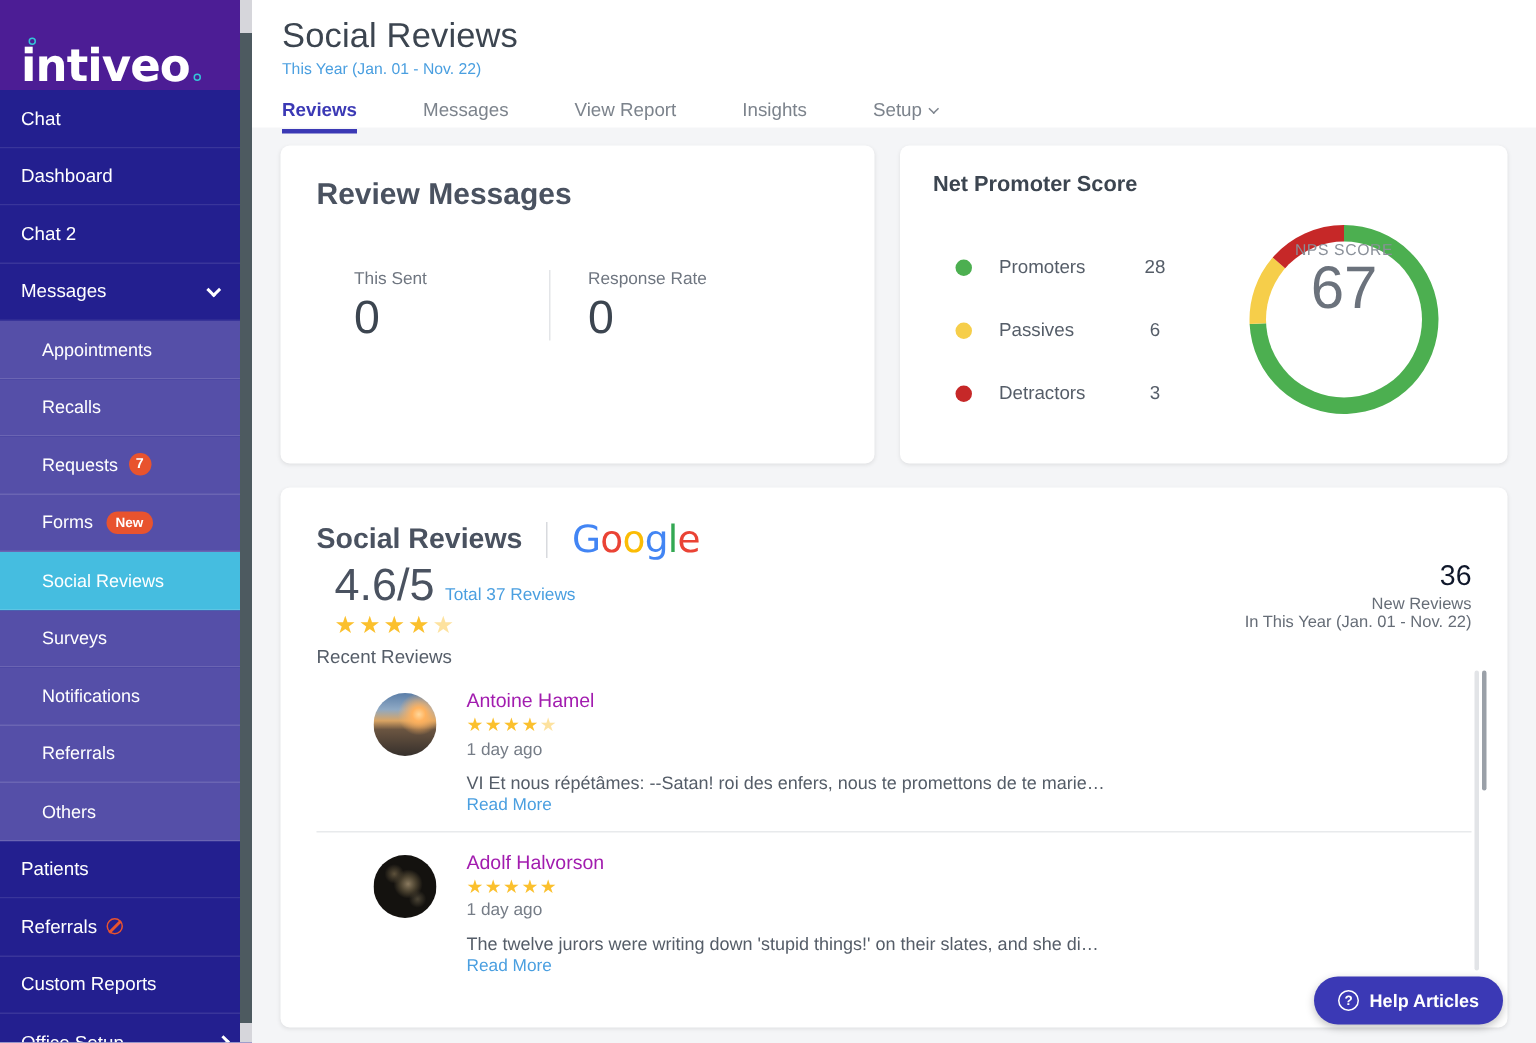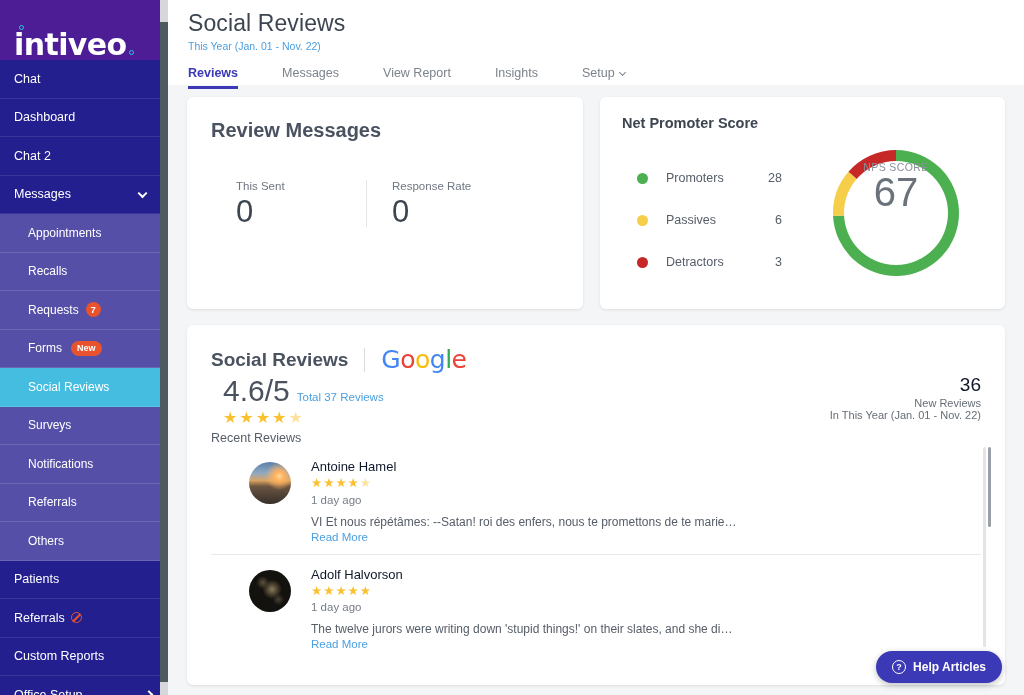--- a/index.html
+++ b/index.html
@@ -124,21 +124,21 @@
   .metric { width: 155px; padding-left: 25px; position: relative; }
   .metric + .metric { border-left: 1px solid #e3e5e8; }
   .metric-label { font-size: 11.5px; color: #6f7680; }
   .metric-value { font-size: 31px; color: #3c4550; margin-top: 4px; line-height: 1; }
 
   .nps-body { display: flex; margin-top: 26px; }
   .legend { width: 180px; padding-left: 15px; }
   .legend-row { display: flex; align-items: center; height: 42px; }
   .legend-dot { width: 11px; height: 11px; border-radius: 50%; flex: 0 0 11px; }
   .legend-label { font-size: 12.5px; color: #555d68; margin-left: 18px; width: 92px; }
-  .legend-val { font-size: 12.5px; color: #555d68; text-align: right; width: 24px; }
+  .legend-val { font-size: 12.5px; color: #555d68; text-align: center; width: 24px; }
   .gauge-wrap { position: absolute; right: 35px; top: 42px; width: 148px; height: 148px; }
   .gauge-hole {
     position: absolute; left: 22px; top: 22px;
     width: 104px; height: 104px; border-radius: 50%;
     background: #fff; display: flex; flex-direction: column;
     align-items: center; justify-content: flex-start;
   }
   .nps-cap { font-size: 10.5px; color: #8a9099; letter-spacing: 0.4px; }
   .nps-num { font-size: 40px; color: #6b727c; line-height: 1.05; margin-top: -2px; }
 
@@ -179,21 +179,21 @@
       linear-gradient(#5b7ea8 0%, #8fa9c4 26%, #d9a463 44%, #6b5541 58%, #36302c 100%);
   }
   .avatar.dark {
     background:
       radial-gradient(circle at 55% 46%, #8a7a5f 0%, #4a412f 16%, rgba(0,0,0,0) 30%),
       radial-gradient(circle at 33% 30%, #5d513b 0%, rgba(0,0,0,0) 16%),
       radial-gradient(circle at 70% 70%, #4a4334 0%, rgba(0,0,0,0) 14%),
       #14120f;
   }
   .rv-body { margin-left: 20px; flex: 1; padding-right: 50px; }
-  .rv-name { font-size: 13px; color: #0f172a; }
+  .rv-name { font-size: 13px; color: #a21caf; }
   .rv-stars { font-size: 12.5px; color: #fbc02d; letter-spacing: 1px; margin-top: 3px; line-height: 1; }
   .rv-stars .off { color: #fbc02d; opacity: 0.45; }
   .rv-time { font-size: 11.5px; color: #767d87; margin-top: 4px; }
   .rv-text { font-size: 12px; color: #555d68; margin-top: 9px; }
   .rv-more { font-size: 11.5px; color: #4a9fe0; margin-top: 2px; cursor: pointer; }
 
   .rv-sb-track {
     position: absolute; right: -5px; top: 0; width: 3px; height: 200px;
     background: #e2e4e7; border-radius: 2px;
   }

